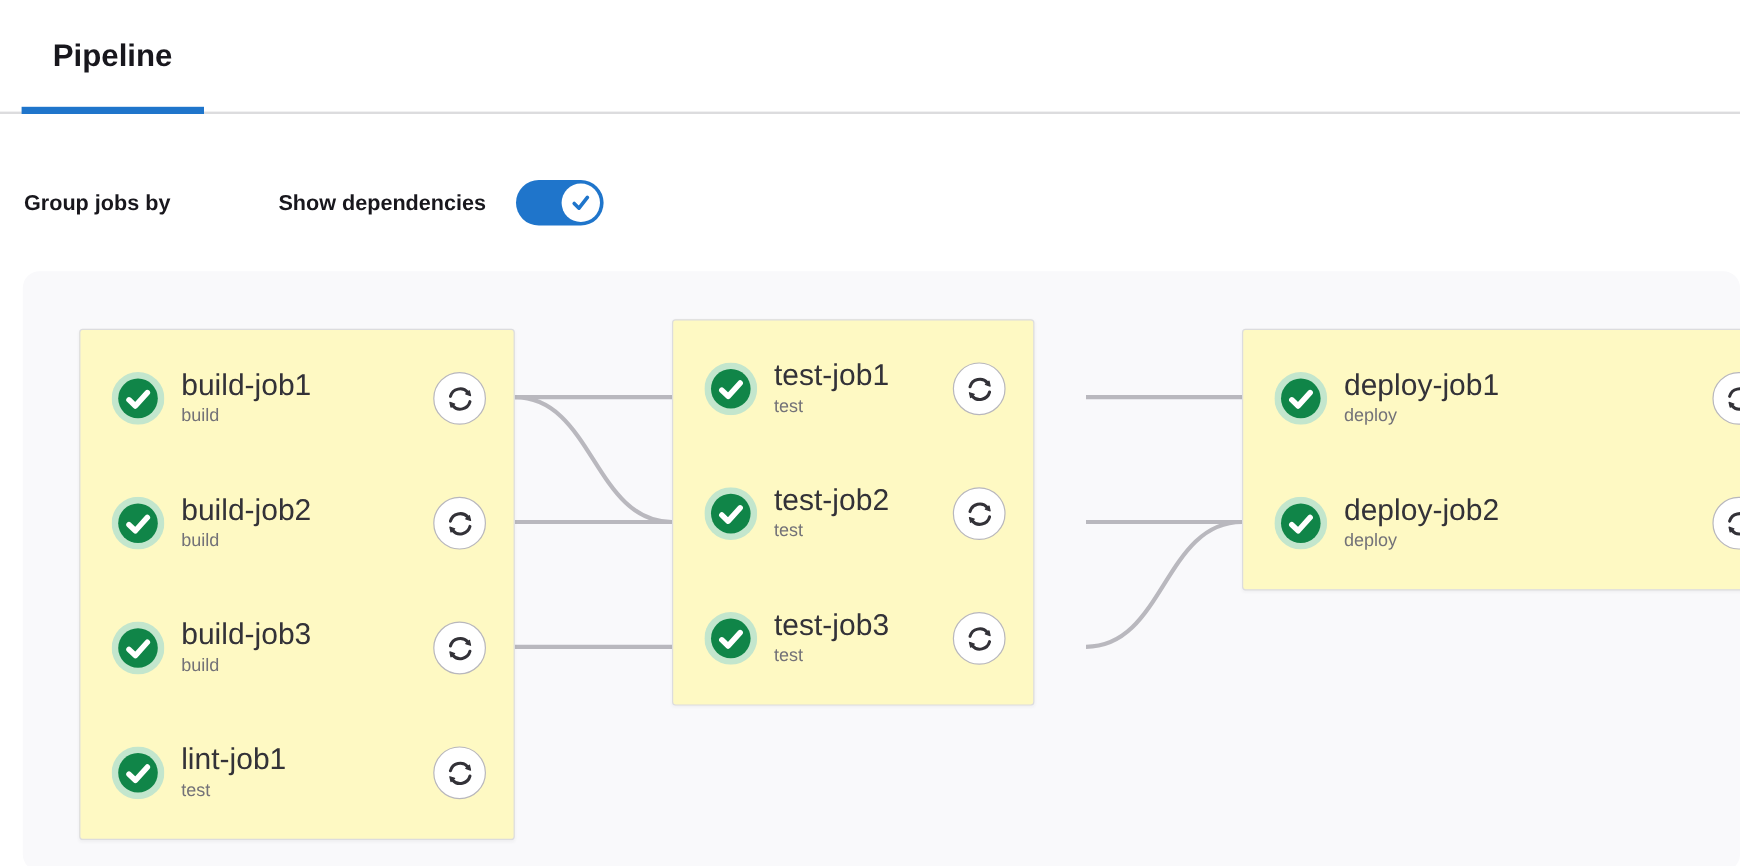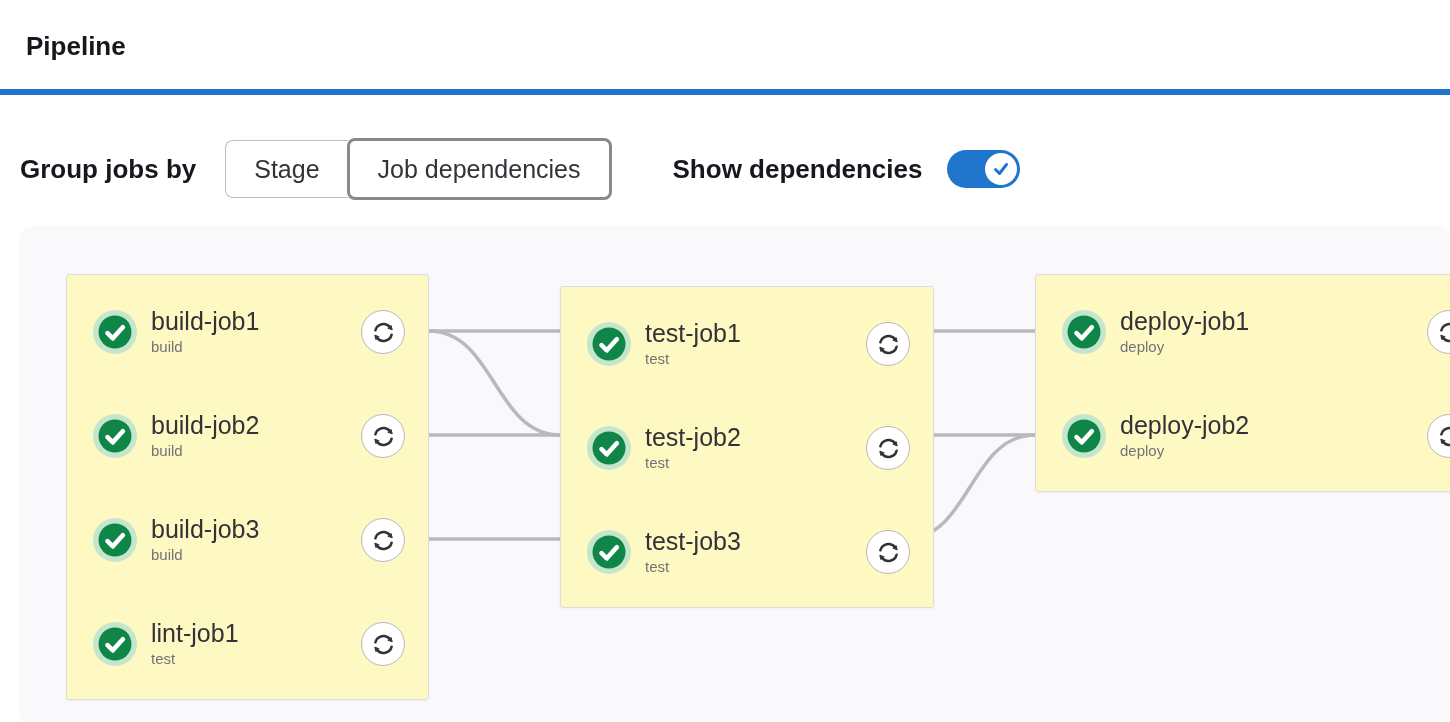--- a/index.html
+++ b/index.html
@@ -13,33 +13,33 @@
     --text-body:#333238;
     --text-muted:#737278;
     --border-light:#dcdcde;
   }
   *{box-sizing:border-box;margin:0;padding:0;}
   html,body{width:1450px;height:722px;overflow:hidden;background:#fff;
     font-family:"Liberation Sans","DejaVu Sans",sans-serif;color:var(--text-body);}
 
   
   .tabbar{border-bottom:2px solid var(--border-light);}
-  .tabs{display:flex;list-style:none;padding-left:0;flex-direction:column;}
+  .tabs{display:flex;list-style:none;padding-left:18px;}
   .tab{position:relative;display:flex;align-items:center;gap:10px;
        height:93px;padding:0 26px;font-size:26px;color:var(--text-body);cursor:pointer;}
   .tab.active{font-weight:700;color:var(--text-dark);}
   .tab.active::after{content:"";position:absolute;left:0;right:0;bottom:-2px;height:6px;
        background:var(--accent);}
   .badge{display:inline-flex;align-items:center;justify-content:center;
        min-width:40px;height:38px;padding:0 10px;border-radius:19px;
        background:var(--badge-bg);color:#626168;font-size:22px;}
 
   
   .controls{display:flex;align-items:center;height:62px;margin:43px 0 0 20px;}
-  .ctl-label{font-size:26px;font-weight:700;color:var(--text-dark);}
+  .ctl-label{font-size:18px;font-weight:700;color:var(--text-dark);}
   .group-label{margin-right:29px;}
   .segmented{display:flex;align-items:center;}
   .seg-btn{display:flex;align-items:center;justify-content:center;height:58px;
        padding:0 28px;background:#fff;border:1px solid #bfbfc3;border-radius:8px;
        font-size:25px;color:var(--text-body);cursor:pointer;
        font-family:"Liberation Sans","DejaVu Sans",sans-serif;}
   .seg-btn.first{border-top-right-radius:0;border-bottom-right-radius:0;border-right:none;}
   .seg-btn.selected{height:62px;border:3px solid #89888d;border-radius:8px;margin-left:-1px;}
   .show-label{margin-left:61px;margin-right:25px;}
   .toggle{position:relative;width:73px;height:38px;border:none;border-radius:19px;
@@ -72,24 +72,20 @@
 <nav class="tabbar">
   <ul class="tabs">
     <li class="tab active">
       <span>Pipeline</span>
     </li>
   </ul>
 </nav>
 
 <div class="controls">
   <span class="ctl-label group-label">Group jobs by</span>
-  <div class="segmented">
-    <button class="seg-btn first">Stage</button>
-    <button class="seg-btn selected">Job dependencies</button>
-  </div>
   <span class="ctl-label show-label">Show dependencies</span>
   <button class="toggle">
     <span class="knob">
       <svg viewBox="0 0 22 22">
         <path d="M5.5 11.5 L9.5 15.5 L16.5 6.5" fill="none" stroke="#1f75cb" stroke-width="3" stroke-linecap="round" stroke-linejoin="round"></path>
       </svg>
     </span>
   </button>
 </div>
 
@@ -191,21 +187,21 @@
         <g stroke="#333238" stroke-width="1.5" fill="none" stroke-linecap="round">
           <path d="M3.17 6.71 A5 5 0 0 1 11.83 4.79"></path>
           <path d="M12.83 9.29 A5 5 0 0 1 4.17 11.21"></path>
         </g>
         <path d="M13.1 6.35 L12.55 3.95 L10.75 5.55 Z" fill="#333238" stroke="#333238" stroke-width="0.6" stroke-linejoin="round"></path>
         <path d="M2.9 9.65 L3.45 12.05 L5.25 10.45 Z" fill="#333238" stroke="#333238" stroke-width="0.6" stroke-linejoin="round"></path>
       </svg>
     </button>
   </div>
       </div>
-      <div class="job-card" style="left: 541px; top: 60px; width: 374px; height: 322px;">
+      <div class="job-card" style="left: 541px; top: 40px; width: 302px; height: 322px;">
         <div class="job-row">
     <span class="job-status">
       <svg viewBox="0 0 44 44">
         <circle cx="22" cy="22" r="22" fill="#c3e6cd"></circle>
         <circle cx="22" cy="22" r="16.5" fill="#108548"></circle>
         <path d="M14.5 23.2 L19.8 28.3 L29.8 17.2" fill="none" stroke="#ffffff" stroke-width="4.6" stroke-linecap="round" stroke-linejoin="round"></path>
       </svg>
     </span>
     <span class="job-texts">
       <span class="job-name">test-job1</span>

